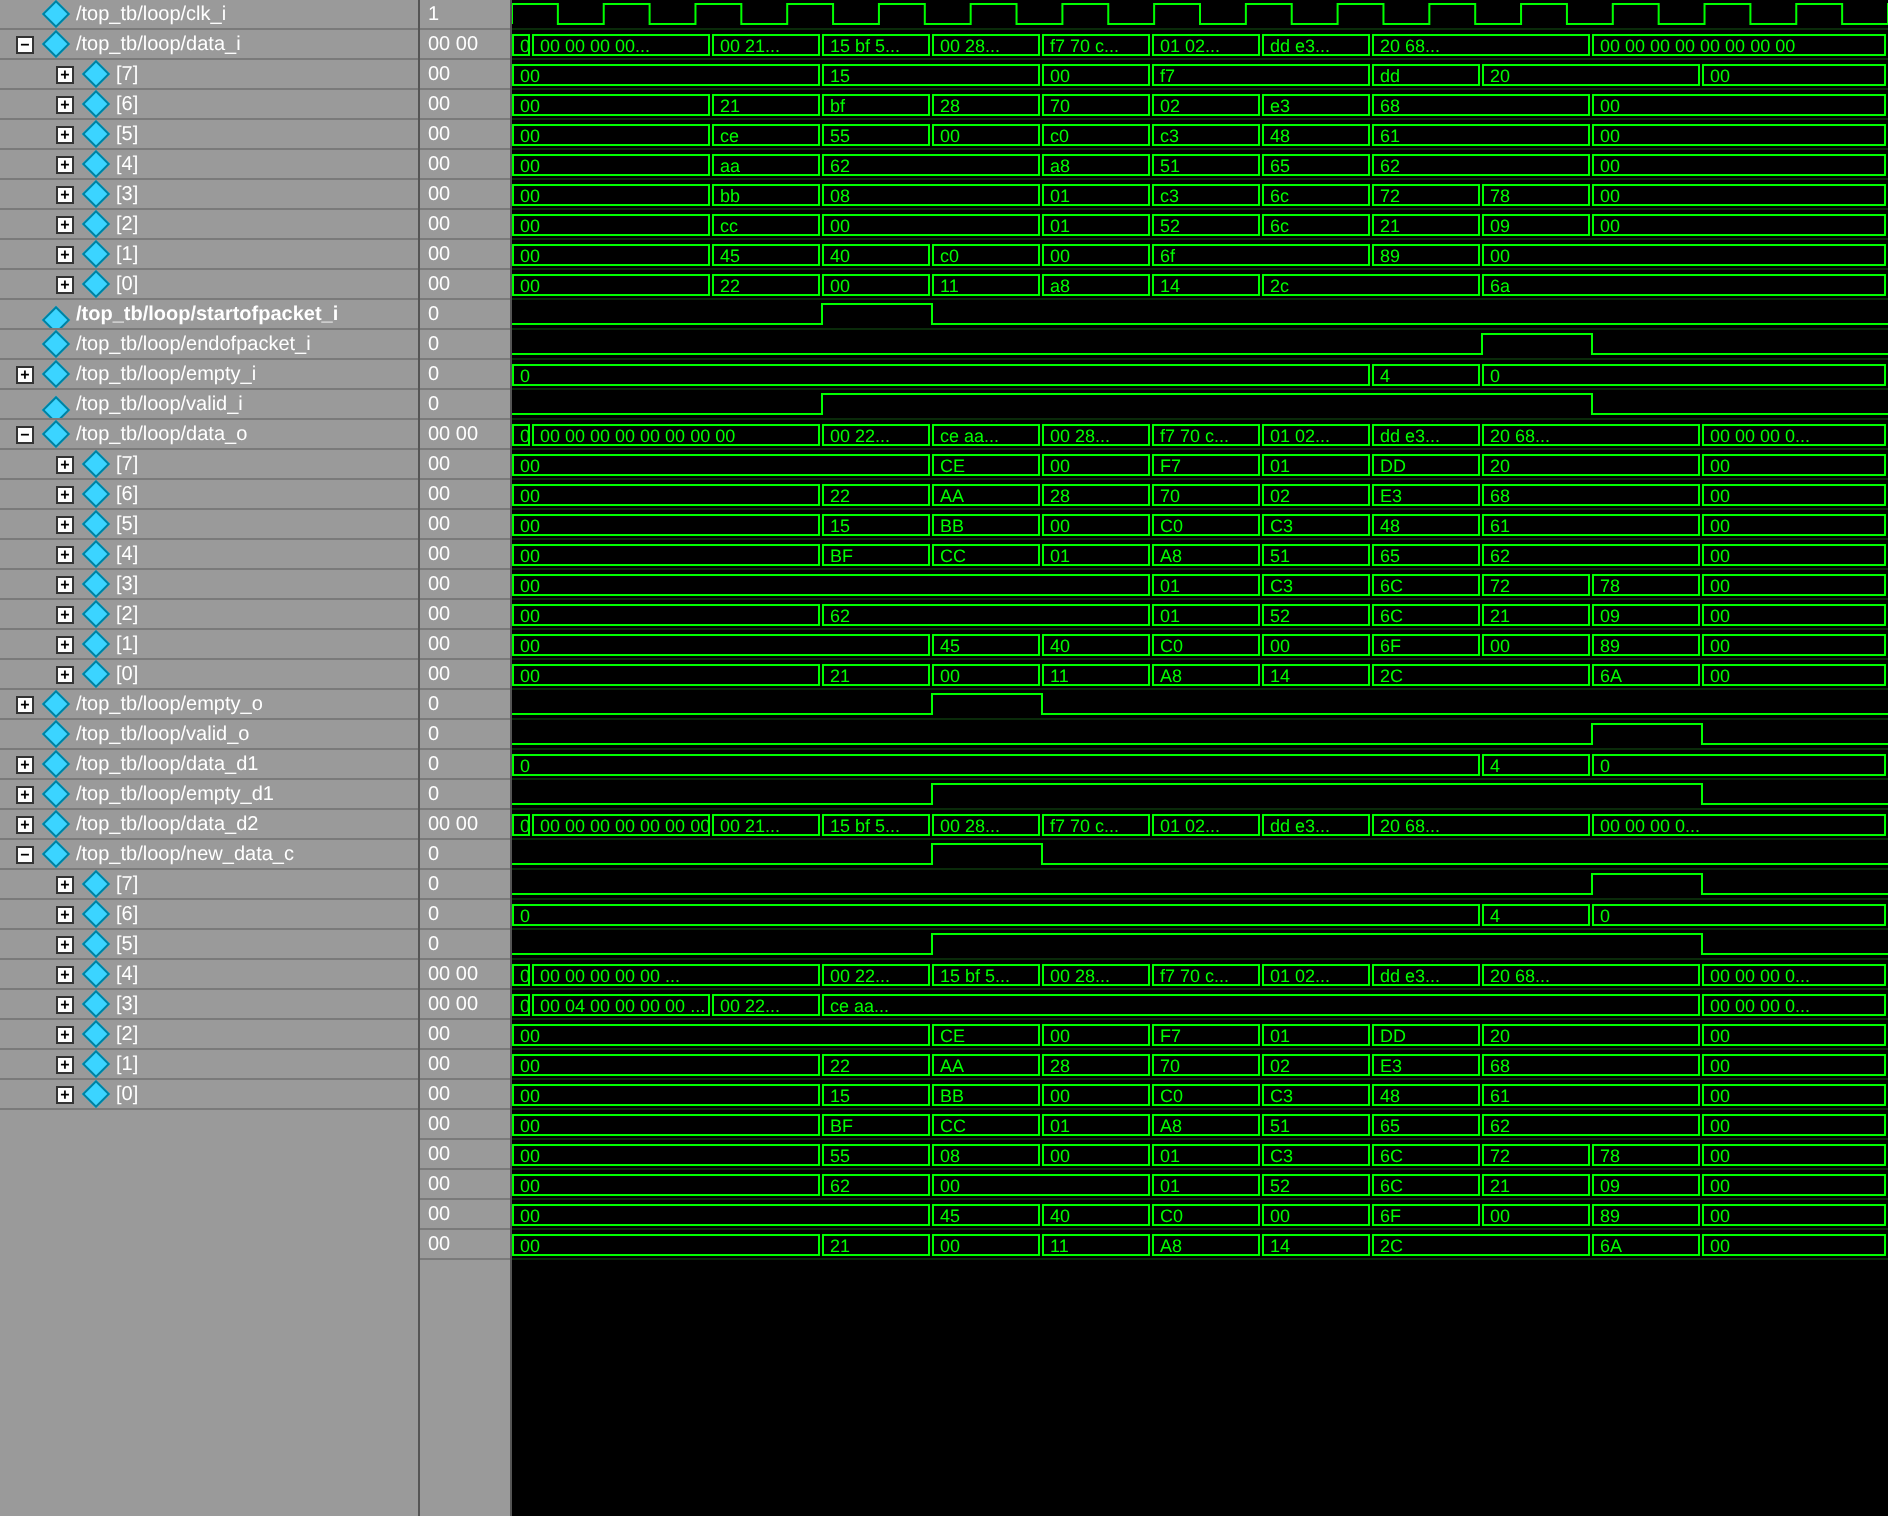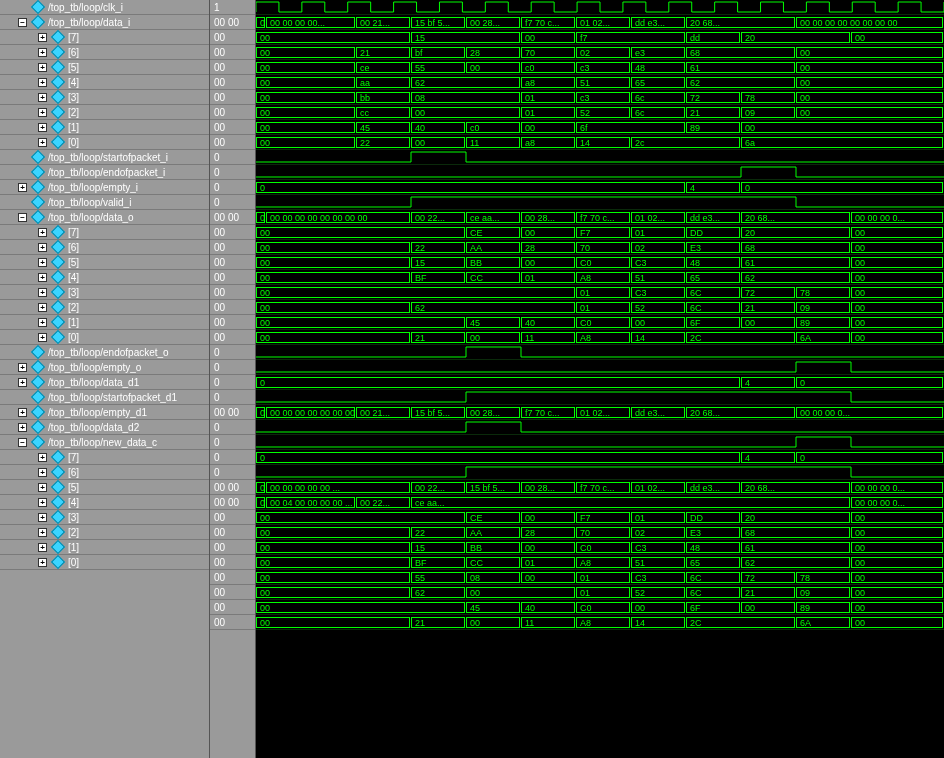--- a/index.html
+++ b/index.html
@@ -34,21 +34,21 @@
   .row {
     height: 15px;
     line-height: 15px;
     border-bottom: 1px solid #7a7a7a;
     color: #fff;
     white-space: nowrap;
     overflow: hidden;
     display: flex;
     align-items: center;
   }
-  .sigcol .row { padding-left: 18px; }
+  .sigcol .row { padding-left: 8px; }
   .valcol .row { padding-left: 4px; color:#fff; }
   .expbox {
     width: 9px; height: 9px;
     background: #fff;
     border: 1px solid #333;
     display: inline-flex;
     align-items: center; justify-content: center;
     color:#000; font-size:8px; font-weight:bold;
     margin-right: 3px;
     line-height: 7px;
@@ -156,42 +156,42 @@
         </div>
       </div>
       <div class="row">
         <div style="display: flex; align-items: center; padding-left: 20px;">
           <span class="expbox">+</span>
           <span class="diamond"></span>
           <span class="siglabel">[0]</span>
         </div>
       </div>
       <div class="row">
-        <div style="display: flex; align-items: center; padding-left: 0px;">
+        <div style="display: flex; align-items: flex-end; padding-left: 0px; font-weight: bold;">
           <span style="width: 12px; display: inline-block;"></span>
           <span class="diamond"></span>
           <span class="siglabel">/top_tb/loop/startofpacket_i</span>
         </div>
       </div>
       <div class="row">
         <div style="display: flex; align-items: center; padding-left: 0px;">
           <span style="width: 12px; display: inline-block;"></span>
           <span class="diamond"></span>
           <span class="siglabel">/top_tb/loop/endofpacket_i</span>
         </div>
       </div>
       <div class="row">
         <div style="display: flex; align-items: center; padding-left: 0px;">
           <span class="expbox">+</span>
           <span class="diamond"></span>
           <span class="siglabel">/top_tb/loop/empty_i</span>
         </div>
       </div>
       <div class="row">
-        <div style="display: flex; align-items: center; padding-left: 0px;">
+        <div style="display: flex; align-items: flex-end; padding-left: 0px;">
           <span style="width: 12px; display: inline-block;"></span>
           <span class="diamond"></span>
           <span class="siglabel">/top_tb/loop/valid_i</span>
         </div>
       </div>
       <div class="row">
         <div style="display: flex; align-items: center; padding-left: 0px;">
           <span class="expbox">−</span>
           <span class="diamond"></span>
           <span class="siglabel">/top_tb/loop/data_o</span>
@@ -248,44 +248,37 @@
       </div>
       <div class="row">
         <div style="display: flex; align-items: center; padding-left: 20px;">
           <span class="expbox">+</span>
           <span class="diamond"></span>
           <span class="siglabel">[0]</span>
         </div>
       </div>
       <div class="row">
         <div style="display: flex; align-items: center; padding-left: 0px;">
+          <span class="expbox">+</span>
+          <span class="diamond"></span>
+          <span class="siglabel">/top_tb/loop/empty_o</span>
+        </div>
+      </div>
+      <div class="row">
+        <div style="display: flex; align-items: center; padding-left: 0px;">
           <span style="width: 12px; display: inline-block;"></span>
           <span class="diamond"></span>
-          <span class="siglabel">/top_tb/loop/endofpacket_o</span>
-        </div>
-      </div>
-      <div class="row">
-        <div style="display: flex; align-items: center; padding-left: 0px;">
-          <span class="expbox">+</span>
-          <span class="diamond"></span>
-          <span class="siglabel">/top_tb/loop/empty_o</span>
+          <span class="siglabel">/top_tb/loop/valid_o</span>
         </div>
       </div>
       <div class="row">
         <div style="display: flex; align-items: center; padding-left: 0px;">
           <span class="expbox">+</span>
           <span class="diamond"></span>
           <span class="siglabel">/top_tb/loop/data_d1</span>
-        </div>
-      </div>
-      <div class="row">
-        <div style="display: flex; align-items: center; padding-left: 0px;">
-          <span style="width: 12px; display: inline-block;"></span>
-          <span class="diamond"></span>
-          <span class="siglabel">/top_tb/loop/startofpacket_d1</span>
         </div>
       </div>
       <div class="row">
         <div style="display: flex; align-items: center; padding-left: 0px;">
           <span class="expbox">+</span>
           <span class="diamond"></span>
           <span class="siglabel">/top_tb/loop/empty_d1</span>
         </div>
       </div>
       <div class="row">

